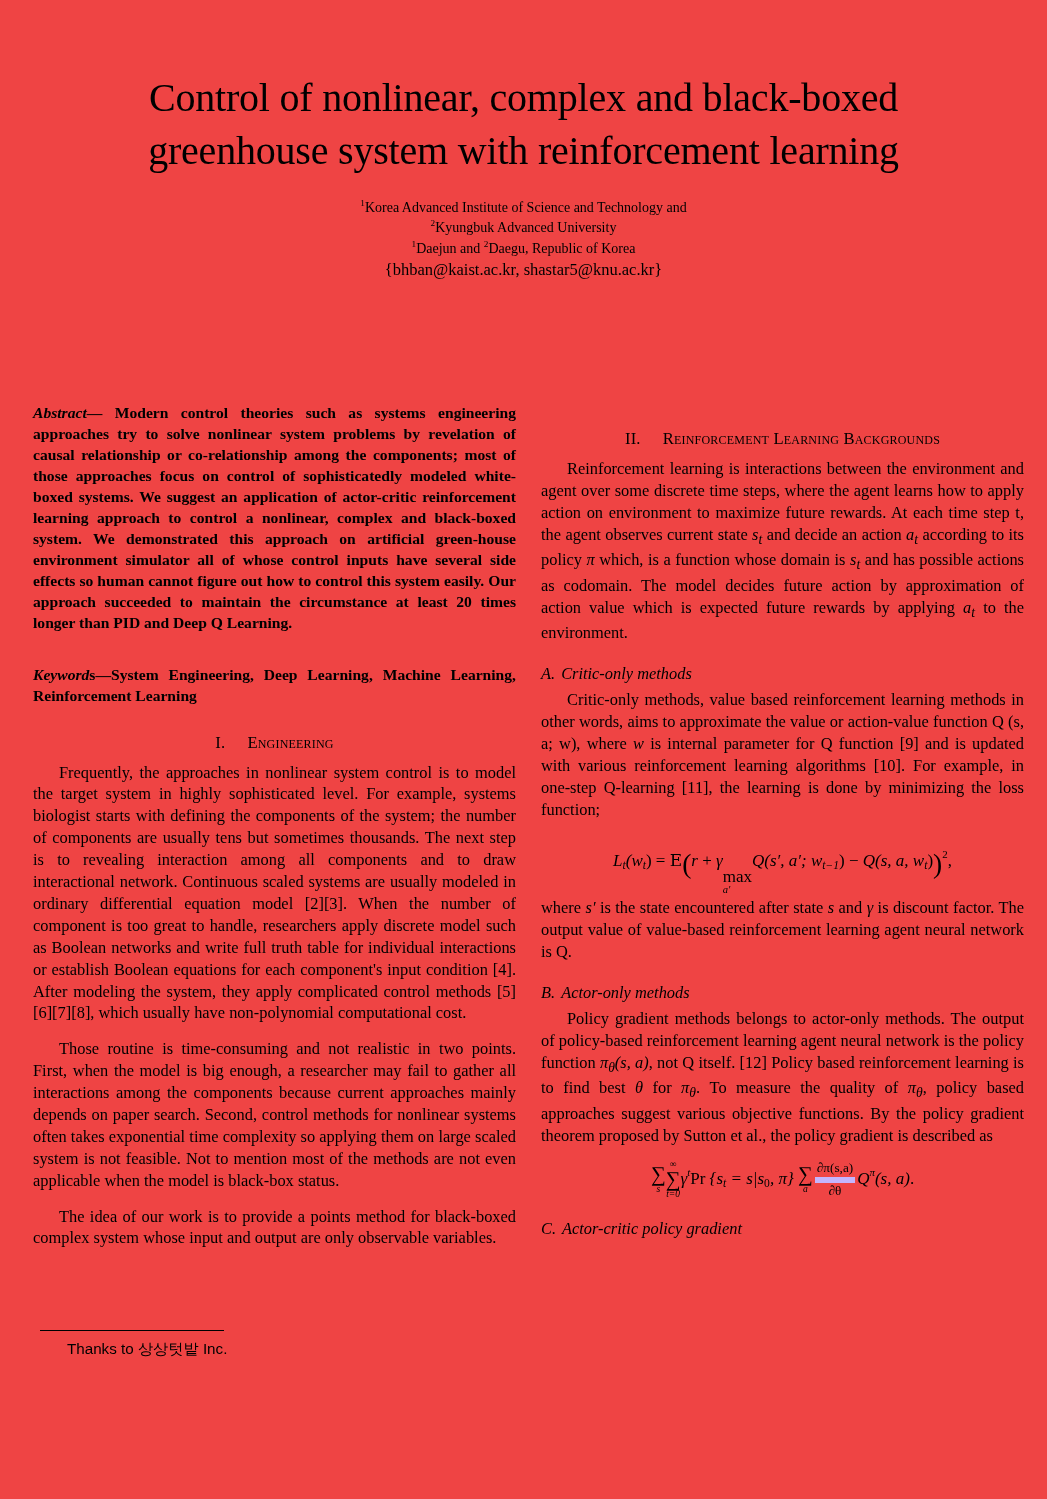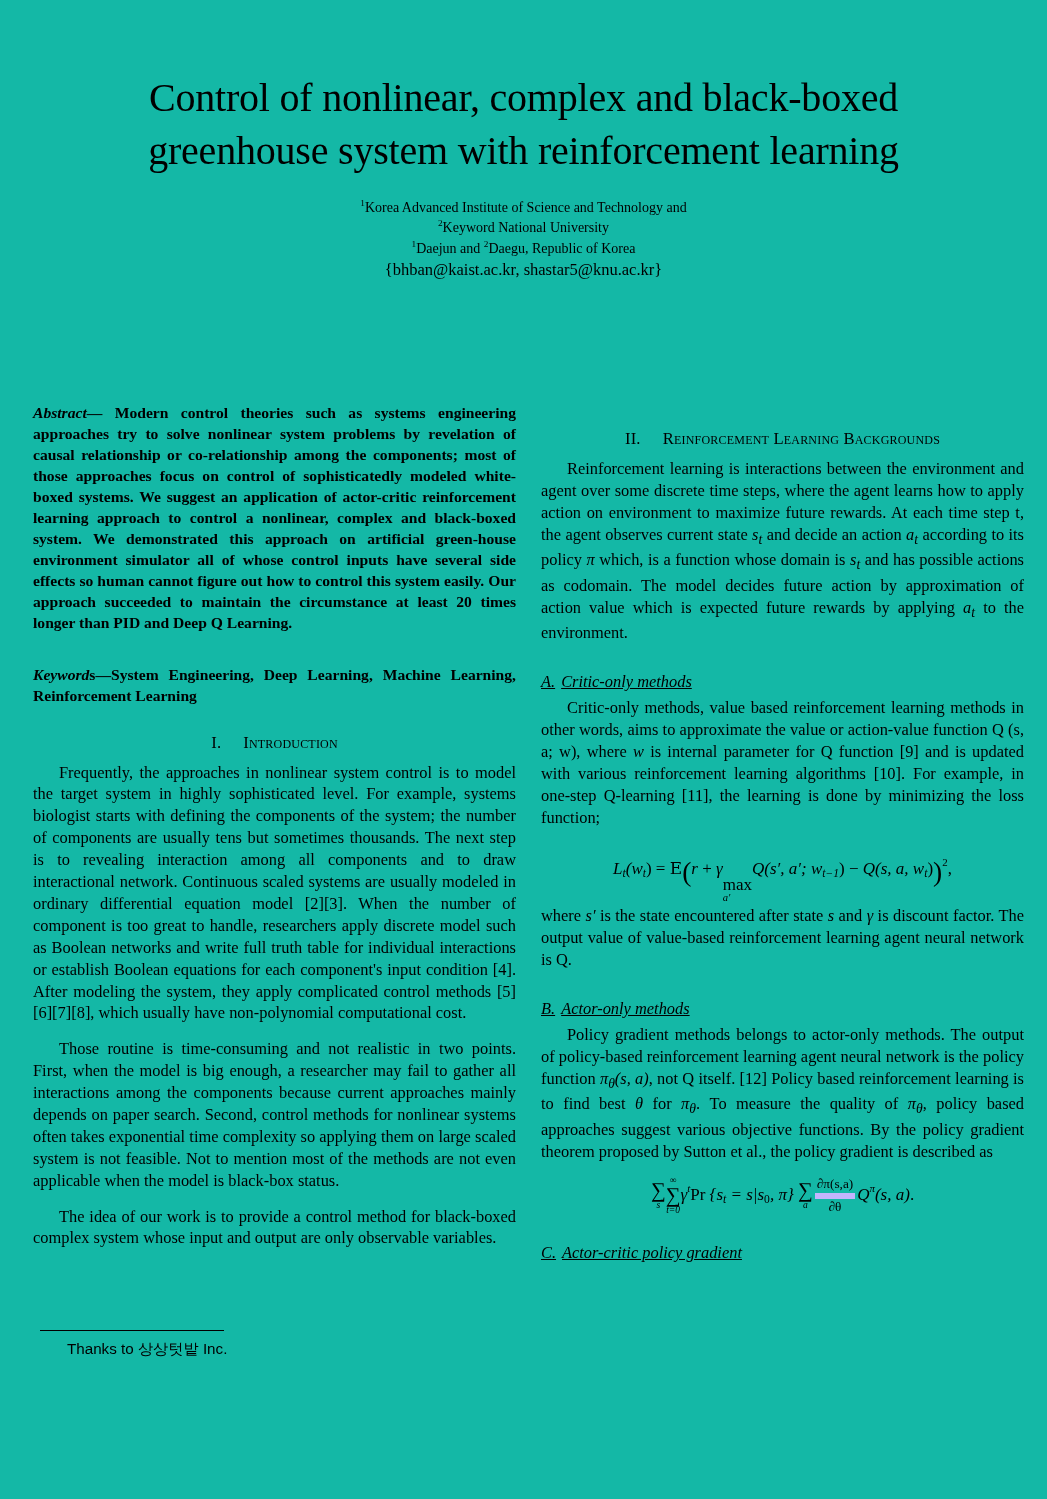--- a/index.html
+++ b/index.html
@@ -8,21 +8,21 @@
     background: #ffffff;
   }
   body {
     font-family: "Liberation Serif", "DejaVu Serif", serif;
     color: #000000;
   }
   #page {
     position: relative;
     width: 1047px;
     height: 1499px;
-    background: #14b8a6;
+    background: #ef4444;
     overflow: hidden;
     box-sizing: border-box;
     padding: 0;
   }
 
   
   .title-block {
     padding: 72px 88px 0 88px;
   }
   .paper-title {
@@ -121,22 +121,21 @@
   }
   h2.section .numeral {
     font-variant: normal;
     margin-right: 22px;
   }
   h3.subsection {
     font-size: 16.4px;
     font-weight: normal;
     font-style: italic;
     text-align: left;
-    margin: 28px 0 5px 0;
-    text-decoration: underline;
+    margin: 20px 0 5px 0;
   }
   h3.subsection .letter {
     font-style: italic;
     margin-right: 6px;
   }
 
   
   .eq {
     text-align: center;
     font-size: 17px;
@@ -217,40 +216,40 @@
 <body>
 
 <div id="page">
 
   <div class="title-block">
     <h1 class="paper-title">Control of nonlinear, complex and black-boxed greenhouse system with reinforcement learning</h1>
 
 
     <div class="affiliations">
       <div><sup>1</sup><span>Korea Advanced Institute of Science and Technology and</span></div>
-      <div><sup>2</sup><span>Keyword National University</span></div>
+      <div><sup>2</sup><span>Kyungbuk Advanced University</span></div>
       <div><sup>1</sup><span>Daejun and </span><sup>2</sup><span>Daegu, Republic of Korea</span></div>
     </div>
 
     <div class="emails">{bhban@kaist.ac.kr, shastar5@knu.ac.kr}</div>
   </div>
 
   <div class="columns">
 
     <div class="col">
 
       <p class="abstract"><span class="lead">Abstract</span><span>— </span><span>Modern control theories such as systems engineering approaches try to solve nonlinear system problems by revelation of causal relationship or co-relationship among the components; most of those approaches focus on control of sophisticatedly modeled white-boxed systems. We suggest an application of actor-critic reinforcement learning approach to control a nonlinear, complex and black-boxed system. We demonstrated this approach on artificial green-house environment simulator all of whose control inputs have several side effects so human cannot figure out how to control this system easily. Our approach succeeded to maintain the circumstance at least 20 times longer than PID and Deep Q Learning.</span></p>
 
       <p class="keywords"><span class="lead">Keyword</span><span>s—</span><span>System Engineering, Deep Learning, Machine Learning, Reinforcement Learning</span></p>
 
-      <h2 class="section"><span class="numeral">I.</span><span>Introduction</span></h2>
+      <h2 class="section"><span class="numeral">I.</span><span>Engineering</span></h2>
 
       <p class="body">Frequently, the approaches in nonlinear system control is to model the target system in highly sophisticated level. For example, systems biologist starts with defining the components of the system; the number of components are usually tens but sometimes thousands. The next step is to revealing interaction among all components and to draw interactional network. Continuous scaled systems are usually modeled in ordinary differential equation model [2][3]. When the number of component is too great to handle, researchers apply discrete model such as Boolean networks and write full truth table for individual interactions or establish Boolean equations for each component's input condition [4]. After modeling the system, they apply complicated control methods [5][6][7][8], which usually have non-polynomial computational cost.</p>
       <p class="body">Those routine is time-consuming and not realistic in two points. First, when the model is big enough, a researcher may fail to gather all interactions among the components because current approaches mainly depends on paper search. Second, control methods for nonlinear systems often takes exponential time complexity so applying them on large scaled system is not feasible. Not to mention most of the methods are not even applicable when the model is black-box status.</p>
-      <p class="body">The idea of our work is to provide a control method for black-boxed complex system whose input and output are only observable variables.</p>
+      <p class="body">The idea of our work is to provide a points method for black-boxed complex system whose input and output are only observable variables.</p>
 
     </div>
 
     <div class="col">
 
       <h2 class="section"><span class="numeral">II.</span><span>Reinforcement Learning Backgrounds</span></h2>
 
       <p class="body"><span>Reinforcement learning is interactions between the environment and agent over some discrete time steps, where the agent learns how to apply action on environment to maximize future rewards. At each time step t, the agent observes current state </span><i><span>s</span><sub>t</sub></i><span> and decide an action </span><i><span>a</span><sub>t</sub></i><span> according to its policy </span><i>π</i><span> which, is a function whose domain is </span><i><span>s</span><sub>t</sub></i><span> and has possible actions as codomain. The model decides future action by approximation of action value which is expected future rewards by applying </span><i><span>a</span><sub>t</sub></i><span> to the environment.</span></p>
 
       <h3 class="subsection"><span class="letter">A.</span><span>Critic-only methods</span></h3>

